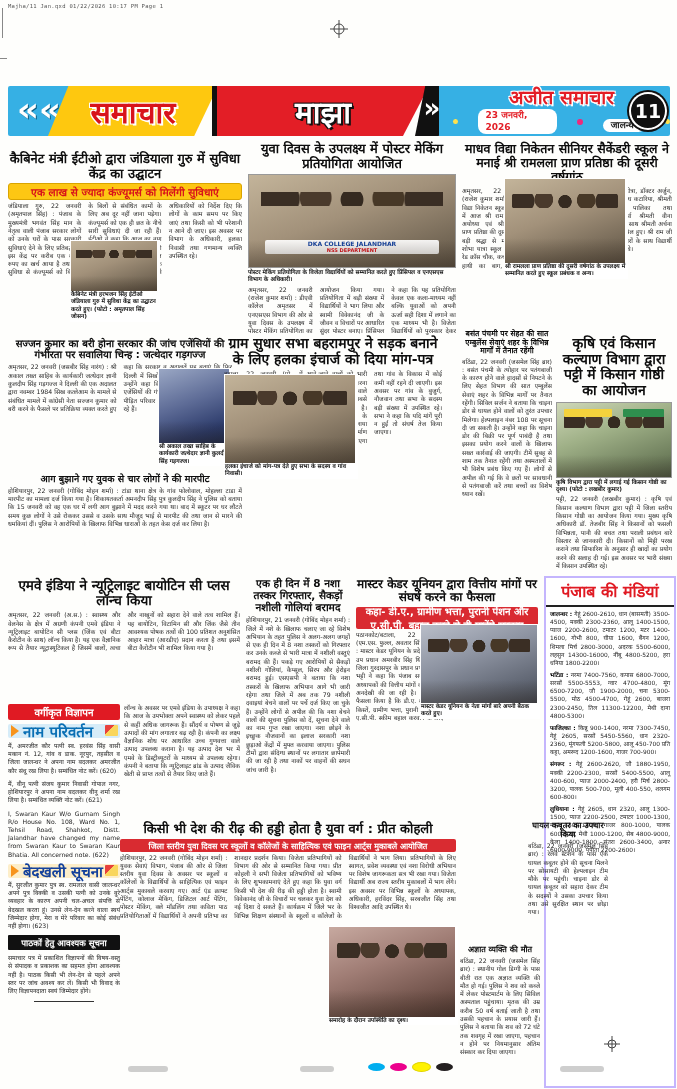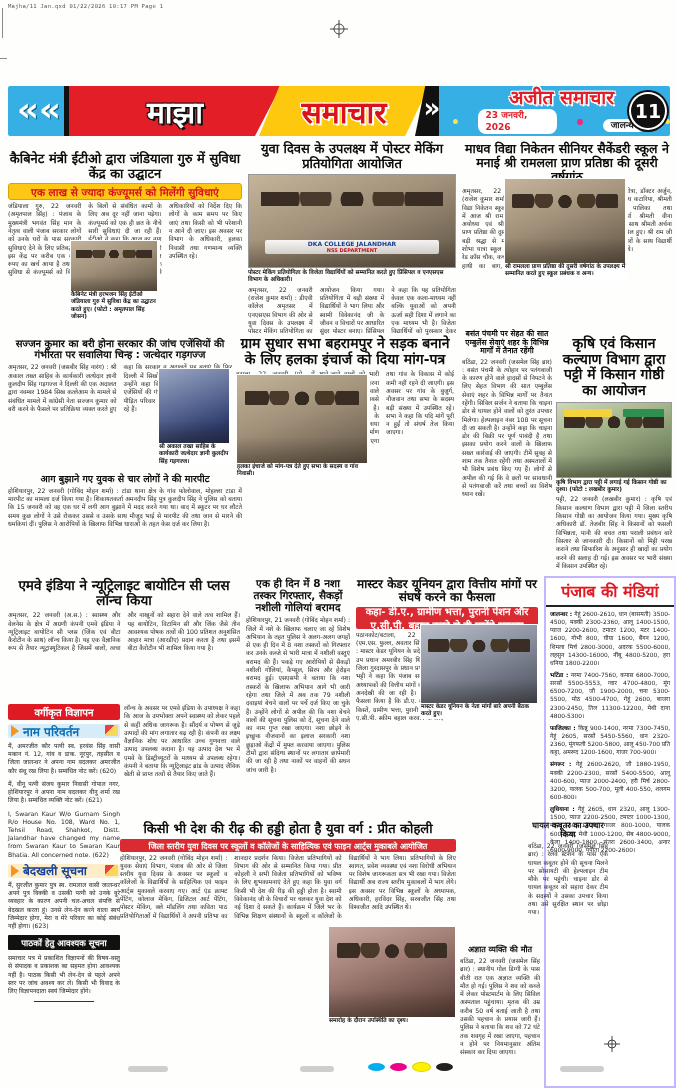--- a/index.html
+++ b/index.html
@@ -53,21 +53,21 @@
   .banner .b2{font-size:5px;font-weight:700;color:#d8131b;line-height:1.1;}
   
   .mandibox{border:2px solid #c4b5fd;background:#fff;}
   .mandititle{color:#e01a23;font-size:16px;font-weight:800;text-align:center;border-bottom:2px solid #222;padding:2px 0 3px;}
   .rates{padding:3px 4px;font-size:5.9px;line-height:1.38;text-align:justify;color:#222;overflow:hidden;}
   .rates p{margin:0 0 4px;}
   .rates .city{font-weight:800;color:#000;}
   
   .clsbar-red{background:#e01a23;color:#fff;font-weight:800;text-align:center;font-size:10px;
               border-radius:2px;display:flex;align-items:center;justify-content:center;}
-  .clsbar-blue{background:#d6ecf8;color:#0a6fb4;font-weight:800;font-size:12px;border-radius:2px;
+  .clsbar-blue{background:#d6ecf8;color:#0a6fb4;font-weight:800;font-size:15px;border-radius:2px;
                display:flex;align-items:center;gap:4px;padding:0 3px;position:relative;}
   .clsbar-blue .arrow{width:0;height:0;border-top:6px solid transparent;border-bottom:6px solid transparent;border-left:8px solid #f7941d;}
   .clsbar-blue .mini{position:absolute;right:2px;top:1px;width:13px;height:11px;background:linear-gradient(135deg,#e8413c 40%,#f9d65c 40%);border-radius:1px;}
   .clsbar-black{background:#111;color:#fff;font-weight:800;text-align:center;font-size:8.5px;
                 display:flex;align-items:center;justify-content:center;border-radius:1px;}
   .clstext{font-size:6.1px;line-height:1.35;text-align:justify;color:#222;}
   .clstext p{margin:0 0 5px;}
   .hr-thin{height:1px;background:#333;}
   .regmark circle,.regmark line{stroke:#444;}
 </style>
@@ -82,25 +82,25 @@
   <svg class="abs regmark" style="left:330px;top:20px;" width="18" height="18" viewBox="0 0 18 18">
     <circle cx="9" cy="9" r="5" fill="none" stroke-width="1"></circle>
     <line x1="9" y1="0" x2="9" y2="18" stroke-width="1"></line>
     <line x1="0" y1="9" x2="18" y2="9" stroke-width="1"></line>
   </svg>
 
   <div class="abs masthead" style="left:8px;top:86px;width:662px;height:50px;">
     <div class="mh-seg mh-cyan-l">
       <span class="chev">««</span>
     </div>
+    <div class="mh-seg mh-yellow">
+      <span class="t">समाचार</span>
+    </div>
     <div class="mh-seg mh-red">
       <span class="t">माझा</span>
-    </div>
-    <div class="mh-seg mh-yellow">
-      <span class="t">समाचार</span>
     </div>
     <div class="mh-seg mh-blk">
       <span class="c2">»</span>
     </div>
     <div class="mh-seg mh-cyan-r">
       <div class="ajit">अजीत समाचार</div>
       <div class="pillrow">
         <span class="ydot"></span>
         <span class="pill date">23 जनवरी, 2026</span>
         <span class="mdot"></span>
@@ -156,21 +156,21 @@
       <div class="photo" style="width:70px;height:74px;background:linear-gradient(160deg,#9aa7c4 0%,#5d6b96 45%,#2c3b6b 80%,#1d2a50 100%);"></div>
       <div class="caption">श्री अकाल तख्त साहिब के कार्यकारी जत्थेदार ज्ञानी कुलदीप सिंह गड़गज्ज।</div>
     </div>
   </div>
 
   <div class="abs" style="left:8px;top:474px;width:234px;height:100px;">
     <div class="hl" style="font-size:9.5px;text-align:center;">आग बुझाने गए युवक से चार लोगों ने की मारपीट</div>
     <div class="body" style="height:78px;margin-top:2px;">होशियारपुर, 22 जनवरी (गोबिंद मोहन शर्मा) : टांडा थाना क्षेत्र के गांव फोलोवाल, मोहल्ला टाडा में मारपीट का मामला दर्ज किया गया है। शिकायतकर्ता अमनदीप सिंह पुत्र कुलदीप सिंह ने पुलिस को बताया कि 15 जनवरी को वह एक घर में लगी आग बुझाने में मदद करने गया था। बाद में स्कूटर पर घर लौटते समय कुछ लोगों ने उसे रोककर उससे व उसके साथ मौजूद भाई से मारपीट की तथा जान से मारने की धमकियां दीं। पुलिस ने आरोपियों के खिलाफ विभिन्न धाराओं के तहत केस दर्ज कर लिया है।</div>
   </div>
 
-  <div class="abs" style="left:236px;top:336px;width:218px;height:238px;">
+  <div class="abs" style="left:224px;top:336px;width:218px;height:238px;">
     <div class="hl" style="font-size:14px;">ग्राम सुधार सभा बहरामपुर ने सड़क बनाने के लिए हलका इंचार्ज को दिया मांग-पत्र</div>
     <div class="body cols3" style="height:196px;margin-top:3px;">बटाला, 22 जनवरी (प्रो. बलकार सिंह बोले) : ग्राम सुधार सभा बहरामपुर के प्रधान व सदस्यों ने गांव की मुख्य सड़क के निर्माण की मांग को लेकर हलका इंचार्ज को मांग-पत्र सौंपा। सभा ने कहा कि गांव की सड़क की हालत बहुत खराब है और बरसात के दिनों में आने-जाने वालों को भारी परेशानी का सामना करना पड़ता है। स्कूलों को जाने वाले बच्चों व मरीजों को सबसे अधिक कठिनाई होती है। हलका इंचार्ज ने सभा के सदस्यों को विश्वास दिलाया कि जल्द ही सड़क का निर्माण कार्य शुरू करवा दिया जाएगा तथा गांव के विकास में कोई कमी नहीं रहने दी जाएगी। इस अवसर पर गांव के बुजुर्ग, नौजवान तथा सभा के सदस्य बड़ी संख्या में उपस्थित रहे। सभा ने कहा कि यदि मांगें पूरी न हुईं तो संघर्ष तेज किया जाएगा।</div>
     <div class="abs wframe" style="left:0;top:38px;width:132px;">
       <div class="photo" style="width:130px;height:88px;">
           <div class="heads"></div>
         </div>
       <div class="caption">हलका इंचार्ज को मांग-पत्र देते हुए सभा के सदस्य व गांव निवासी।</div>
     </div>
   </div>
 

